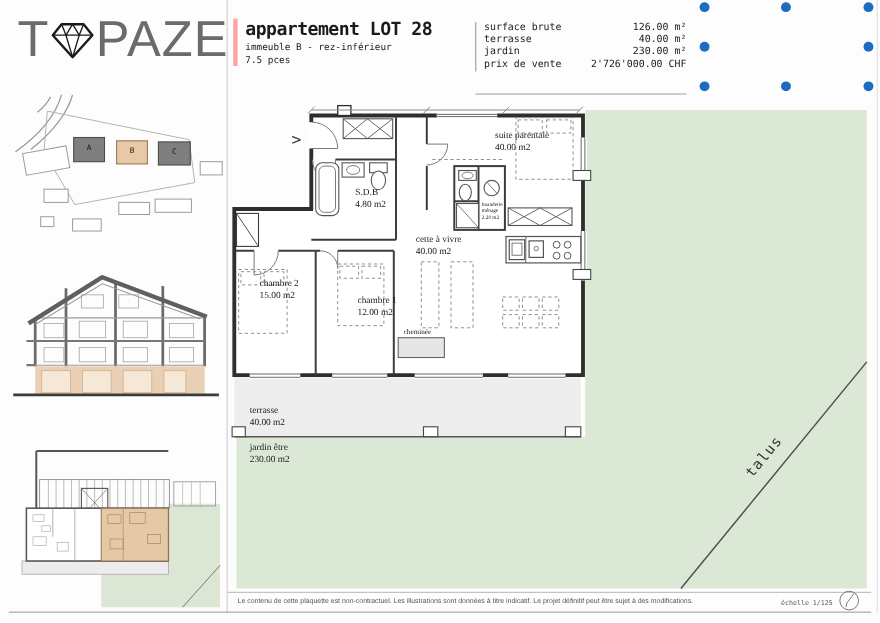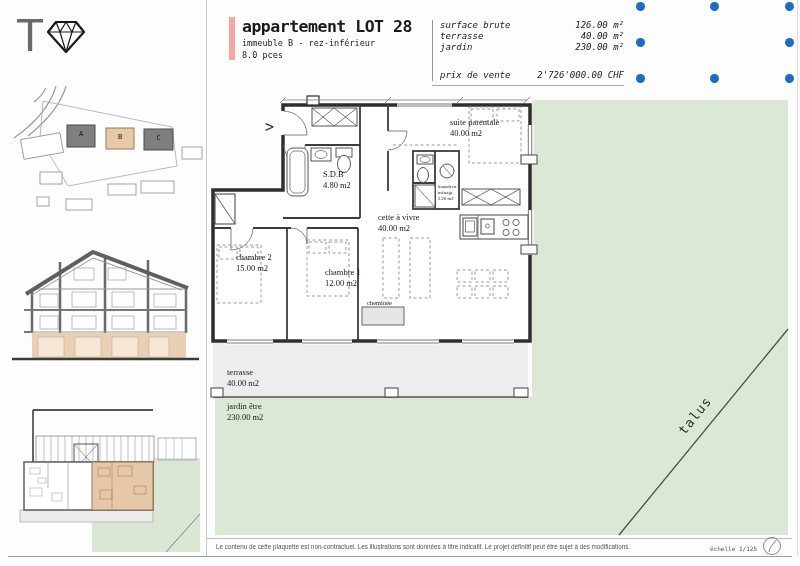--- a/index.html
+++ b/index.html
@@ -5,29 +5,29 @@
   html,body{margin:0;padding:0;background:#ffffff;}
   .page{position:relative;width:800px;height:566px;background:#fdfdfd;overflow:hidden;
         font-family:"DejaVu Sans Mono","Liberation Mono",monospace;color:#1a1a1a;}
   .abs{position:absolute;}
   
   .logo{position:absolute;left:16px;top:12px;display:flex;align-items:center;
         font-family:"Liberation Sans",sans-serif;font-size:46px;font-weight:400;
         color:#6b6b6b;letter-spacing:1px;line-height:1;}
   .logo .gem{margin:2px -1px 0 -1px;}
   
-  .title-block{position:absolute;left:229px;top:17px;border-left:6px solid #fca5a5;padding-left:7px;}
+  .title-block{position:absolute;left:212px;top:17px;border-left:4px solid #fca5a5;padding-left:7px;}
   .title-block h1{margin:0;font-size:16.5px;font-weight:700;letter-spacing:-0.5px;white-space:nowrap;}
   .title-block .sub{font-size:8.5px;margin-top:2px;white-space:nowrap;}
   
   .specs{position:absolute;left:432px;top:20px;width:192px;border-left:1px solid #999;
          padding-left:7px;box-sizing:border-box;}
-  .spec-row{display:flex;justify-content:space-between;font-size:9px;line-height:11px;white-space:nowrap;font-style:italic;}
+  .spec-row{display:flex;justify-content:space-between;font-size:9px;line-height:11px;white-space:nowrap;}
   .spec-row .sv{text-align:right;}
-  .price-row{margin-top:17px;}
+  .price-row{margin-top:1px;}
   .specs-rule{position:absolute;left:432px;top:85px;width:192px;height:1px;background:#a8a8a8;}
   
   .dot{position:absolute;width:9px;height:9px;border-radius:50%;}
   
   .vsep{position:absolute;left:206px;top:0;width:1px;height:557px;background:#cccccc;}
   .rsep{position:absolute;left:797px;top:0;width:1px;height:557px;background:#e0e0e0;}
   .footer-rule{position:absolute;left:207px;top:538px;width:585px;height:1px;background:#bdbdbd;}
   .page-bottom{position:absolute;left:8px;top:556px;width:784px;height:1px;background:#9e9e9e;}
   
   .plan-label{position:absolute;font-size:8.5px;line-height:11px;white-space:nowrap;color:#1a1a1a;}
@@ -50,20 +50,21 @@
 <body>
 
 <div class="page">
 
   <div class="logo">
     <span>T</span>
     <svg class="gem" width="44" height="42" viewBox="0 0 44 42">
       <path d="M12,7 L32,7 L40,17 L22,37 L4,17 Z" fill="#fff" stroke="#1a1a1a" stroke-width="2.2" stroke-linejoin="round"></path>
       <path d="M12,7 L16,17 M32,7 L28,17 M4,17 H40 M16,17 L22,37 M28,17 L22,37 M22,7 L16,17 M22,7 L28,17" fill="none" stroke="#1a1a1a" stroke-width="1.2"></path>
     </svg>
+    <span>PAZE</span>
   </div>
 
   <svg class="abs" style="left:8px;top:86px" width="195" height="132" viewBox="0 0 195 132">
     <g fill="none" stroke="#9a9a9a" stroke-width="1.2">
       <path d="M48,0 Q40,28 6,52"></path>
       <path d="M58,0 Q51,25 20,50"></path>
       <path d="M38,2 Q34,10 26,16"></path>
     </g>
     <polygon points="35,15 164,41 169,80 60,100 32,52" fill="none" stroke="#b2b2b2" stroke-width="0.9"></polygon>
     <g fill="#ffffff" stroke="#9a9a9a" stroke-width="0.9">
@@ -163,21 +164,21 @@
       <line x1="158" y1="154" x2="192" y2="116" stroke="#666" stroke-width="0.8"></line>
     </g>
   </svg>
 
   <div class="vsep"></div>
   <div class="rsep"></div>
 
   <div class="title-block">
     <h1>appartement LOT 28</h1>
     <div class="sub">immeuble B - rez-inférieur</div>
-    <div class="sub">8.0 pces</div>
+    <div class="sub">7.5 pces</div>
   </div>
 
   <div class="specs">
     <div class="spec-row">
       <span class="sl">surface brute</span>
       <span class="sv">126.00 m²</span>
     </div>
     <div class="spec-row">
       <span class="sl">terrasse</span>
       <span class="sv">40.00 m²</span>

